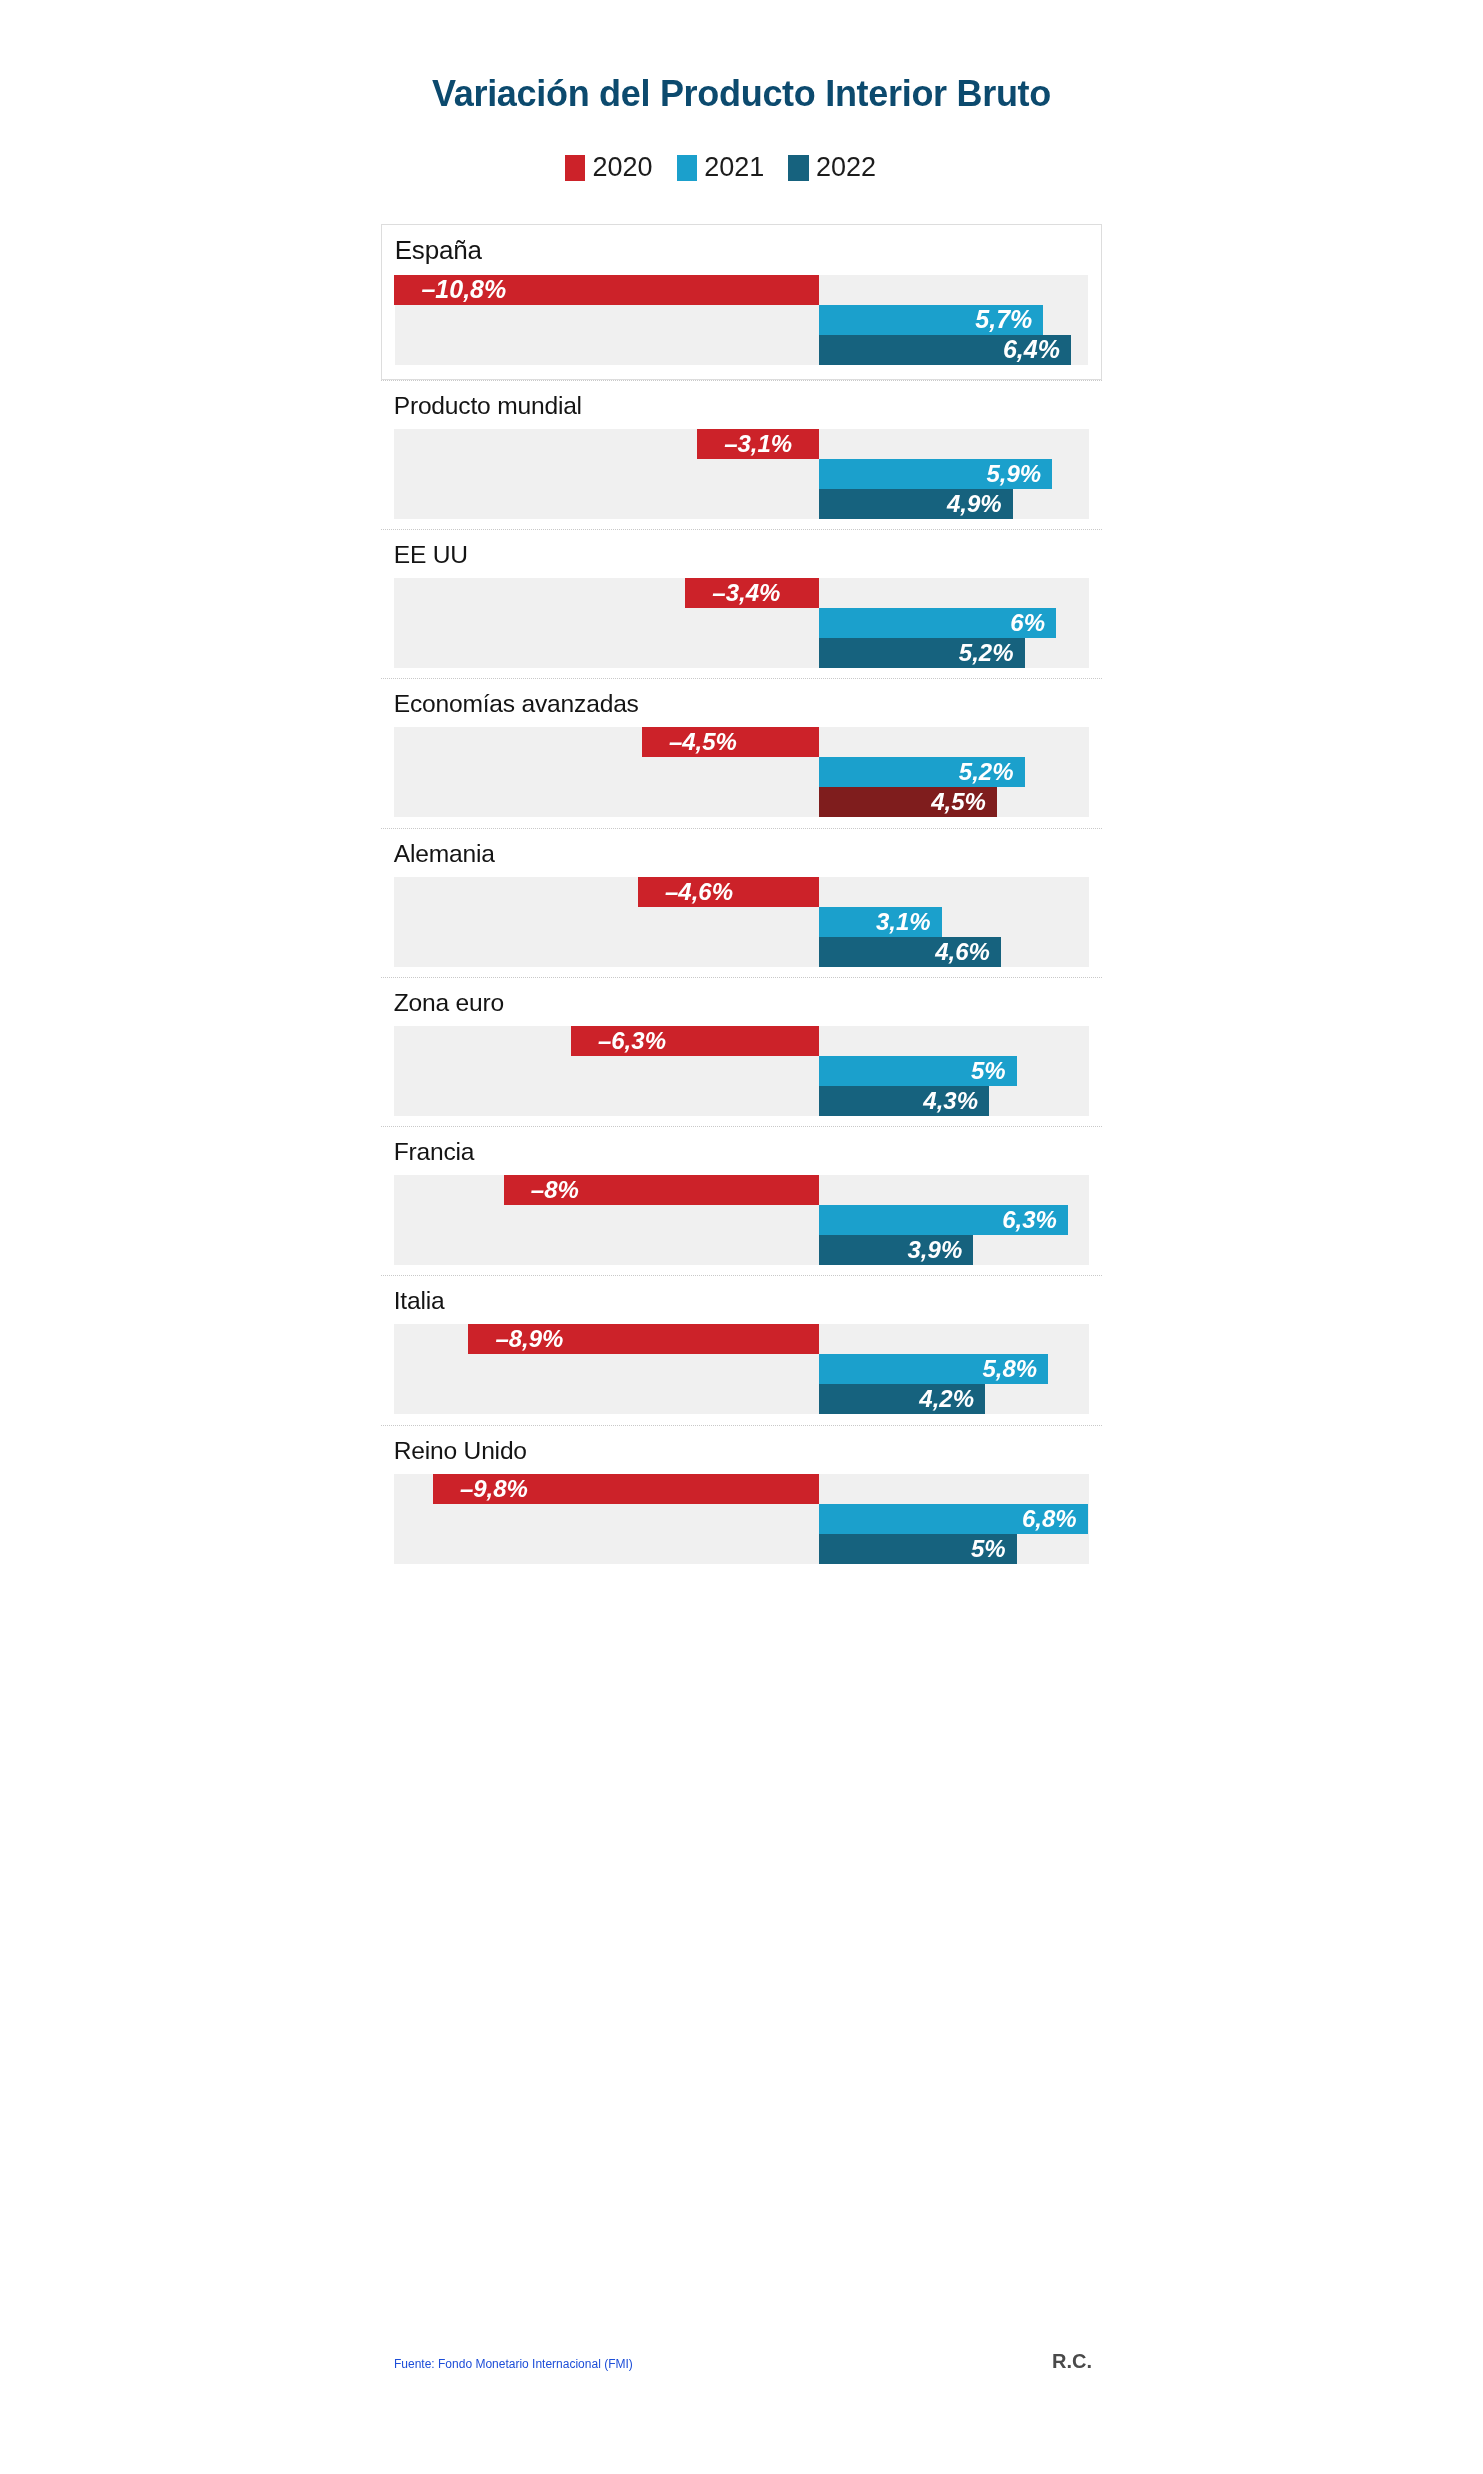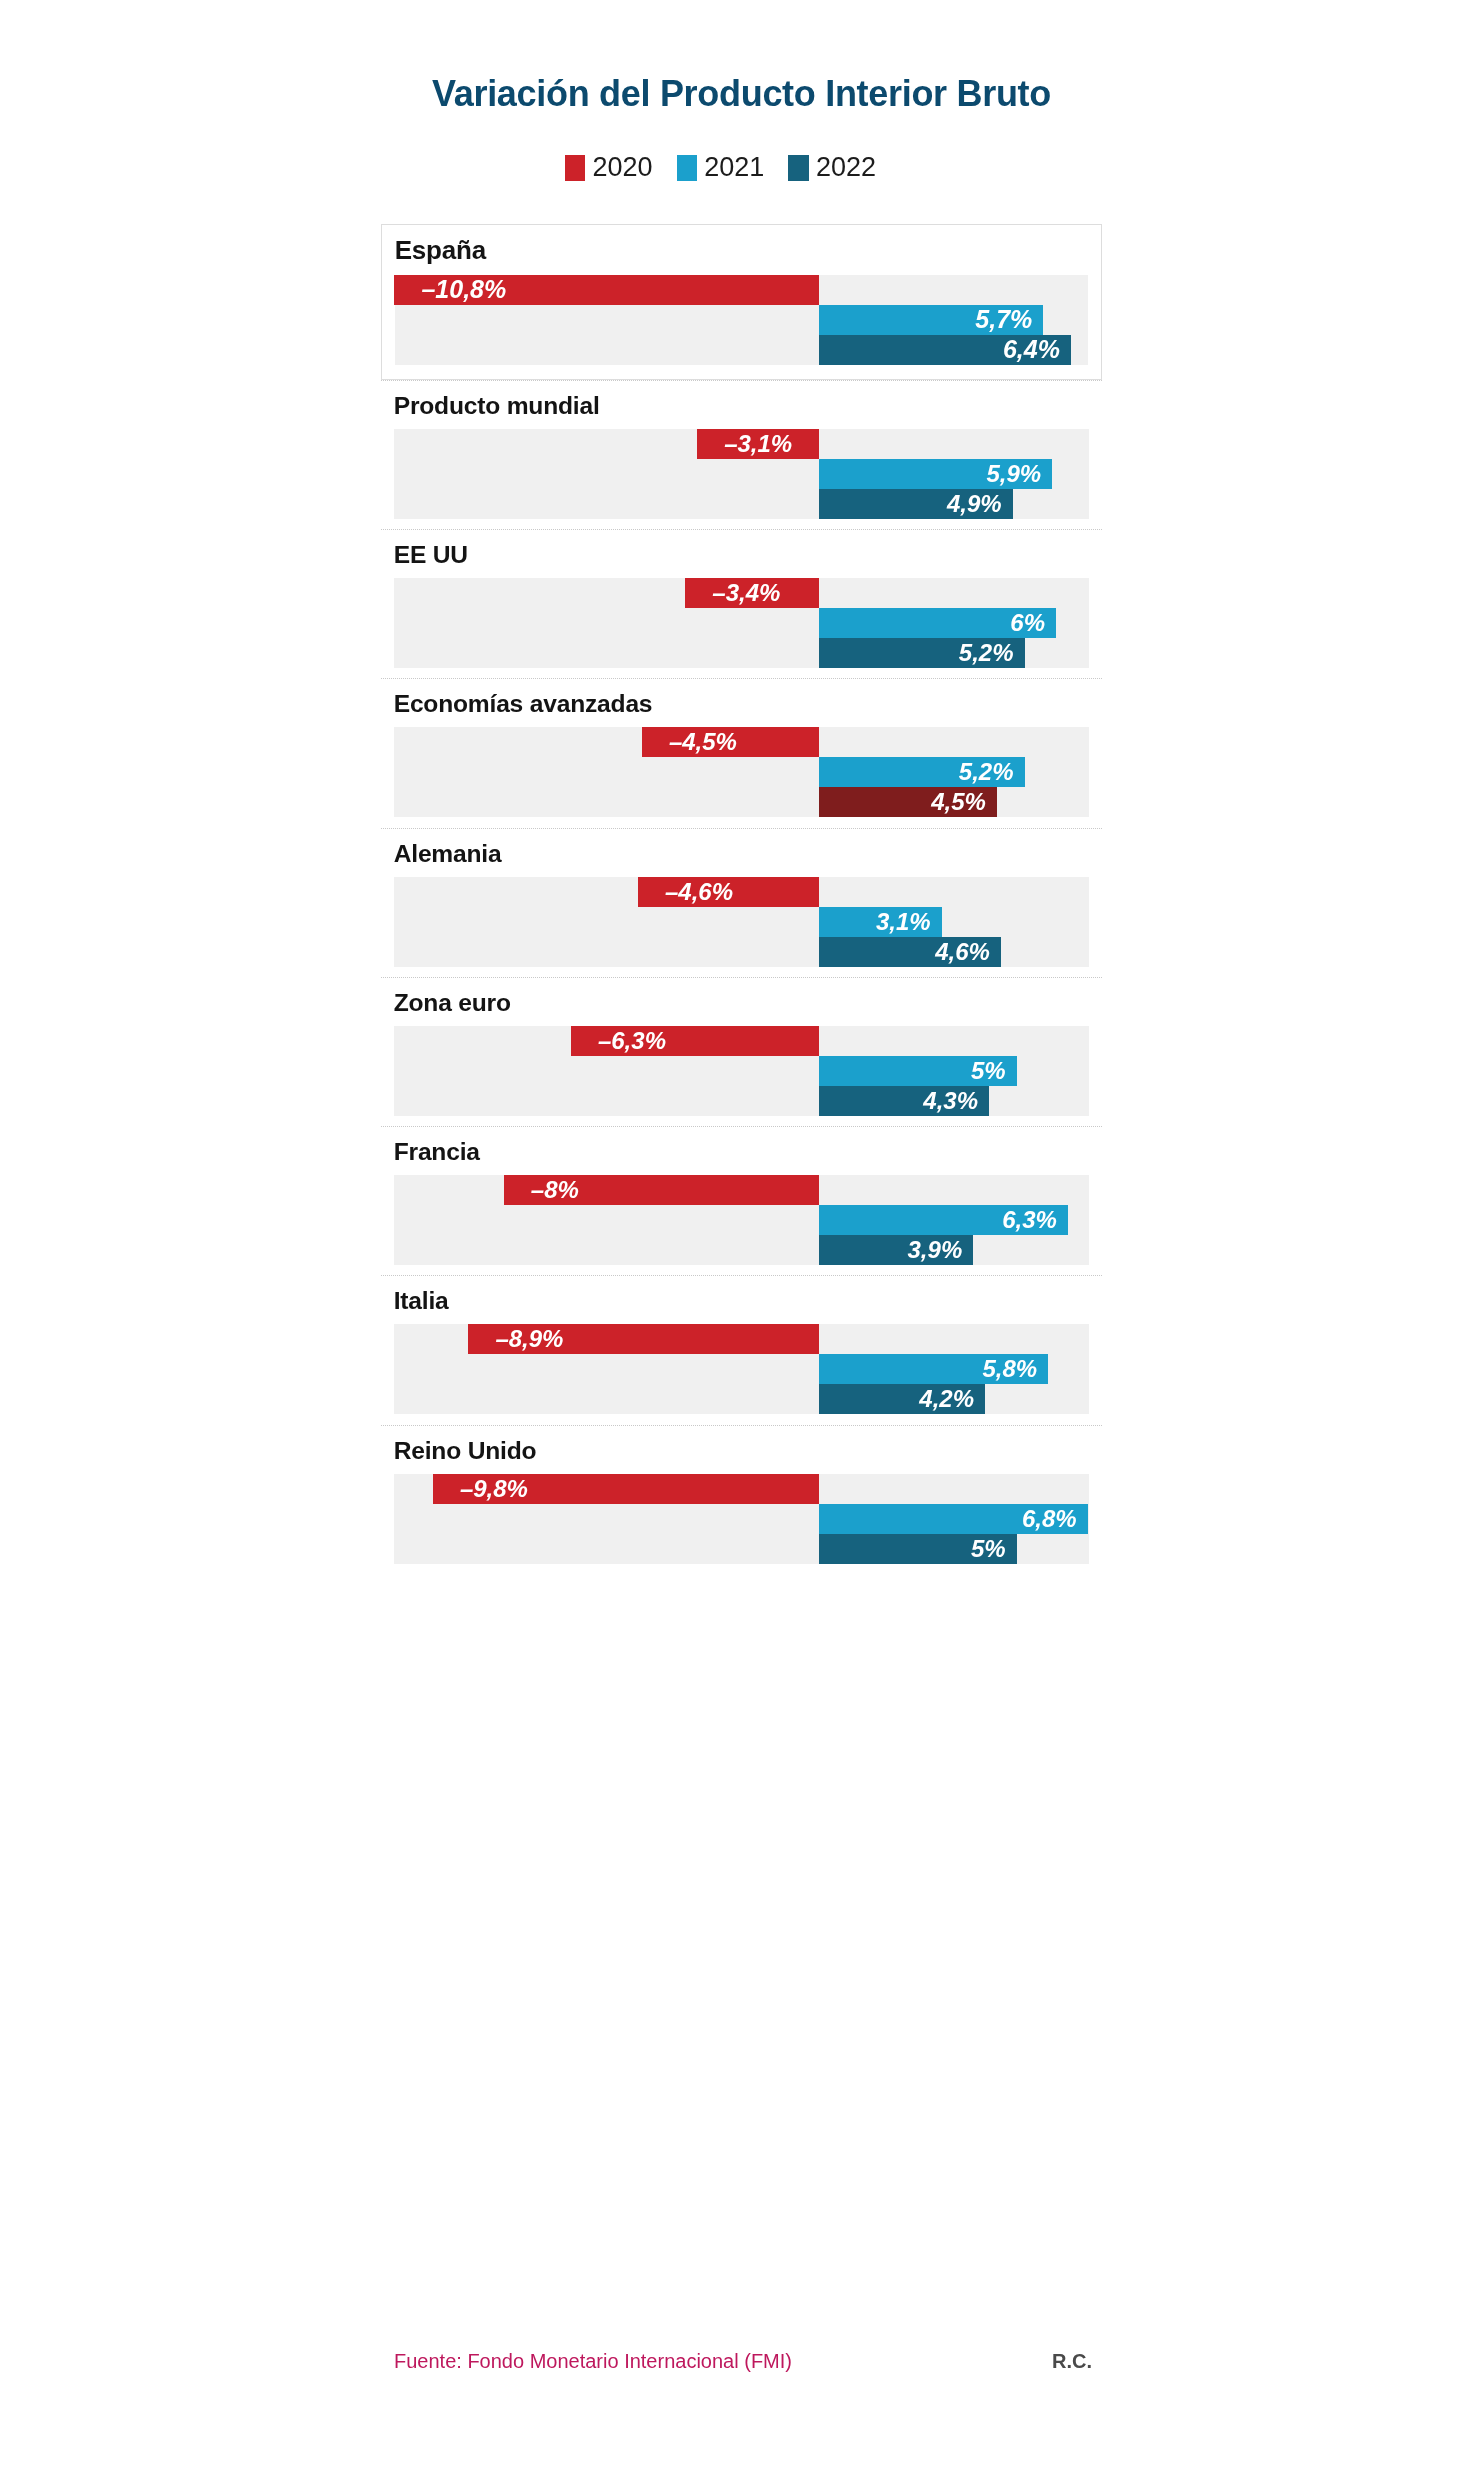--- a/index.html
+++ b/index.html
@@ -82,21 +82,21 @@
   .group.highlight {
     border: 0.8px solid #dddddd;
     background: #ffffff;
   }
   .group.divided {
     border-top: 1.6px dotted #c9c9c9;
   }
 
   .group-title {
     font-size: 24.6px;
-    font-weight: bold;
+    font-weight: normal;
     color: #141414;
     padding: 11px 0 8.7px 12.7px;
     line-height: 1.15;
     letter-spacing: -0.2px;
     font-family: "Liberation Sans", sans-serif;
   }
   .group.highlight .group-title { font-size: 26px; }
 
   .plot {
     position: relative;
@@ -144,22 +144,22 @@
   .footer {
     position: absolute;
     left: 394px;
     top: 2350px;
     width: 698px;
     display: flex;
     justify-content: space-between;
     align-items: baseline;
   }
   .source {
-    font-size: 20px;
-    color: #be185d;
+    font-size: 12px;
+    color: #1d4ed8;
     font-family: "Liberation Sans", sans-serif;
   }
   .credit {
     font-size: 20px;
     font-weight: bold;
     color: #4a4a4a;
     font-family: "Liberation Sans", sans-serif;
   }
 </style>
 </head>

